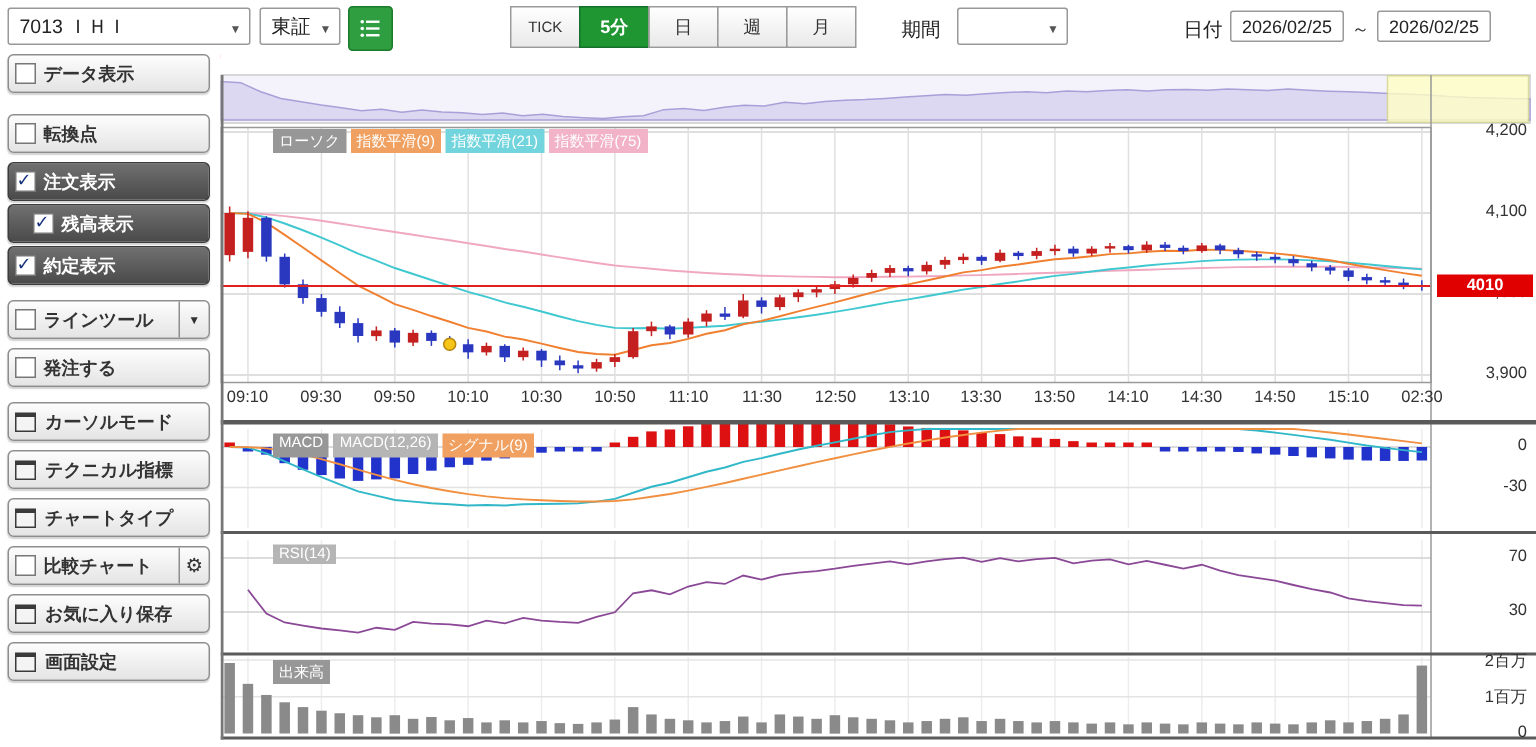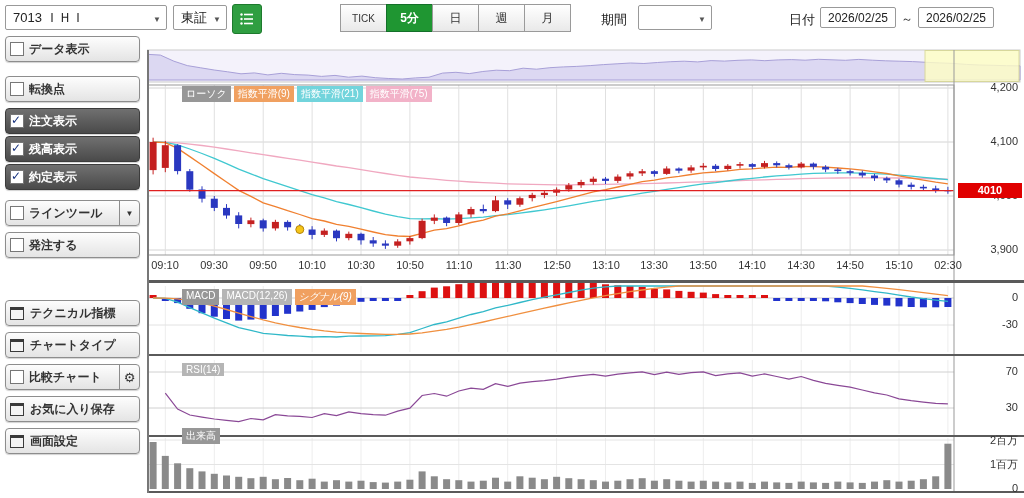--- a/index.html
+++ b/index.html
@@ -94,36 +94,40 @@
       <span class="sb-label">データ表示</span>
     </div>
     <div class="sb-btn" style="top:40px;">
       <span class="cb"></span>
       <span class="sb-label">転換点</span>
     </div>
     <div class="sb-btn on" style="top:72px;">
       <span class="cb"></span>
       <span class="sb-label">注文表示</span>
     </div>
-    <div class="sb-btn on" style="top:100px;">
+    <div class="sb-btn on" style="top:100px;padding-left:12px;">
       <span class="cb"></span>
       <span class="sb-label">残高表示</span>
     </div>
     <div class="sb-btn on" style="top:128px;">
       <span class="cb"></span>
       <span class="sb-label">約定表示</span>
     </div>
     <div class="sb-btn" style="top:164px;">
       <span class="cb"></span>
       <span class="sb-label">ラインツール</span>
       <span class="side-box darr"></span>
     </div>
     <div class="sb-btn" style="top:196px;">
       <span class="cb"></span>
       <span class="sb-label">発注する</span>
+    </div>
+    <div class="sb-btn" style="top:232px;">
+      <span class="win-icon"></span>
+      <span class="sb-label">カーソルモード</span>
     </div>
     <div class="sb-btn" style="top:264px;">
       <span class="win-icon"></span>
       <span class="sb-label">テクニカル指標</span>
     </div>
     <div class="sb-btn" style="top:296px;">
       <span class="win-icon"></span>
       <span class="sb-label">チャートタイプ</span>
     </div>
     <div class="sb-btn" style="top:328px;">
@@ -507,26 +511,26 @@
 
     <div class="legend-row" style="top:50px;" id="legend-main">
         <span class="chip" style="background: rgb(151, 151, 151);">ローソク</span>
         <span class="chip" style="background: rgb(240, 160, 96);">指数平滑(9)</span>
         <span class="chip" style="background: rgb(114, 212, 220);">指数平滑(21)</span>
         <span class="chip" style="background: rgb(242, 178, 200);">指数平滑(75)</span>
       </div>
     <div class="legend-row" style="top:253px;" id="legend-macd">
         <span class="chip" style="background: rgb(151, 151, 151);">MACD</span>
         <span class="chip" style="background: rgb(181, 181, 181);">MACD(12,26)</span>
-        <span class="chip" style="background: rgb(240, 160, 96); font-style: italic;">シグナル(9)</span>
+        <span class="chip" style="background: rgb(240, 160, 96);">シグナル(9)</span>
       </div>
     <div class="legend-row" style="top:327px;" id="legend-rsi">
         <span class="chip" style="background: rgb(181, 181, 181);">RSI(14)</span>
       </div>
-    <div class="legend-row" style="top:392px;" id="legend-vol">
+    <div class="legend-row" style="top:404px;" id="legend-vol">
         <span class="chip" style="background: rgb(151, 151, 151);">出来高</span>
       </div>
 
     <span class="ylab" style="top:45px;">4,200</span>
     <span class="ylab" style="top:99px;">4,100</span>
     <span class="ylab" style="top:153px;">4,000</span>
     <span class="ylab" style="top:207px;">3,900</span>
     <div class="price-tag">4010</div>
 
     <span class="ylab" style="top:255px;">0</span>

